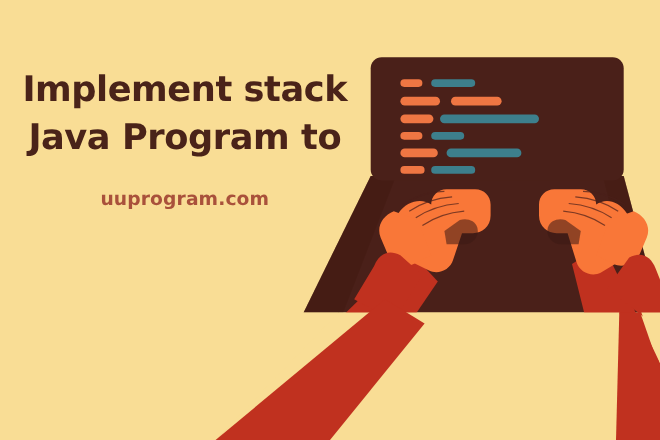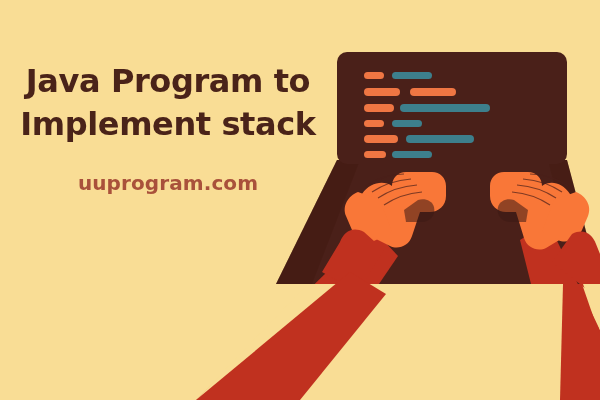--- a/index.html
+++ b/index.html
@@ -42,21 +42,21 @@
   .headline .ln {
     display: block;
     white-space: nowrap;
   }
   .site-url {
     margin: 0;
     padding-top: 26px;
     color: #a9513b;
     font-family: "DejaVu Sans", sans-serif;
     font-weight: 700;
-    font-size: 20px;
+    font-size: 17px;
     letter-spacing: 0.1px;
   }
 </style>
 </head>
 <body>
 
 <div id="canvas">
 
   <svg class="art" viewBox="0 0 600 400" aria-hidden="true">
 
@@ -172,19 +172,19 @@
     <path d="M308 284 L563 284 L600 400 L196 400 Z" fill="#f9dd95"></path>
     <path d="M583 284 L600 284 L600 330 Z" fill="#f9dd95"></path>
 
     <path d="M350 272 L386 294 L300 400 L196 400 Z" fill="#c0311f"></path>
     <path d="M563 284 L582 284 L600 336 L600 400 L560 400 Z" fill="#c0311f"></path>
 
   </svg>
 
   <div class="text-block">
     <h1 class="headline">
+      <span class="ln">Implement stack</span>
       <span class="ln">Java Program to</span>
-      <span class="ln">Implement stack</span>
     </h1>
     <p class="site-url">uuprogram.com</p>
   </div>
 
 </div>
 
 </body></html>

